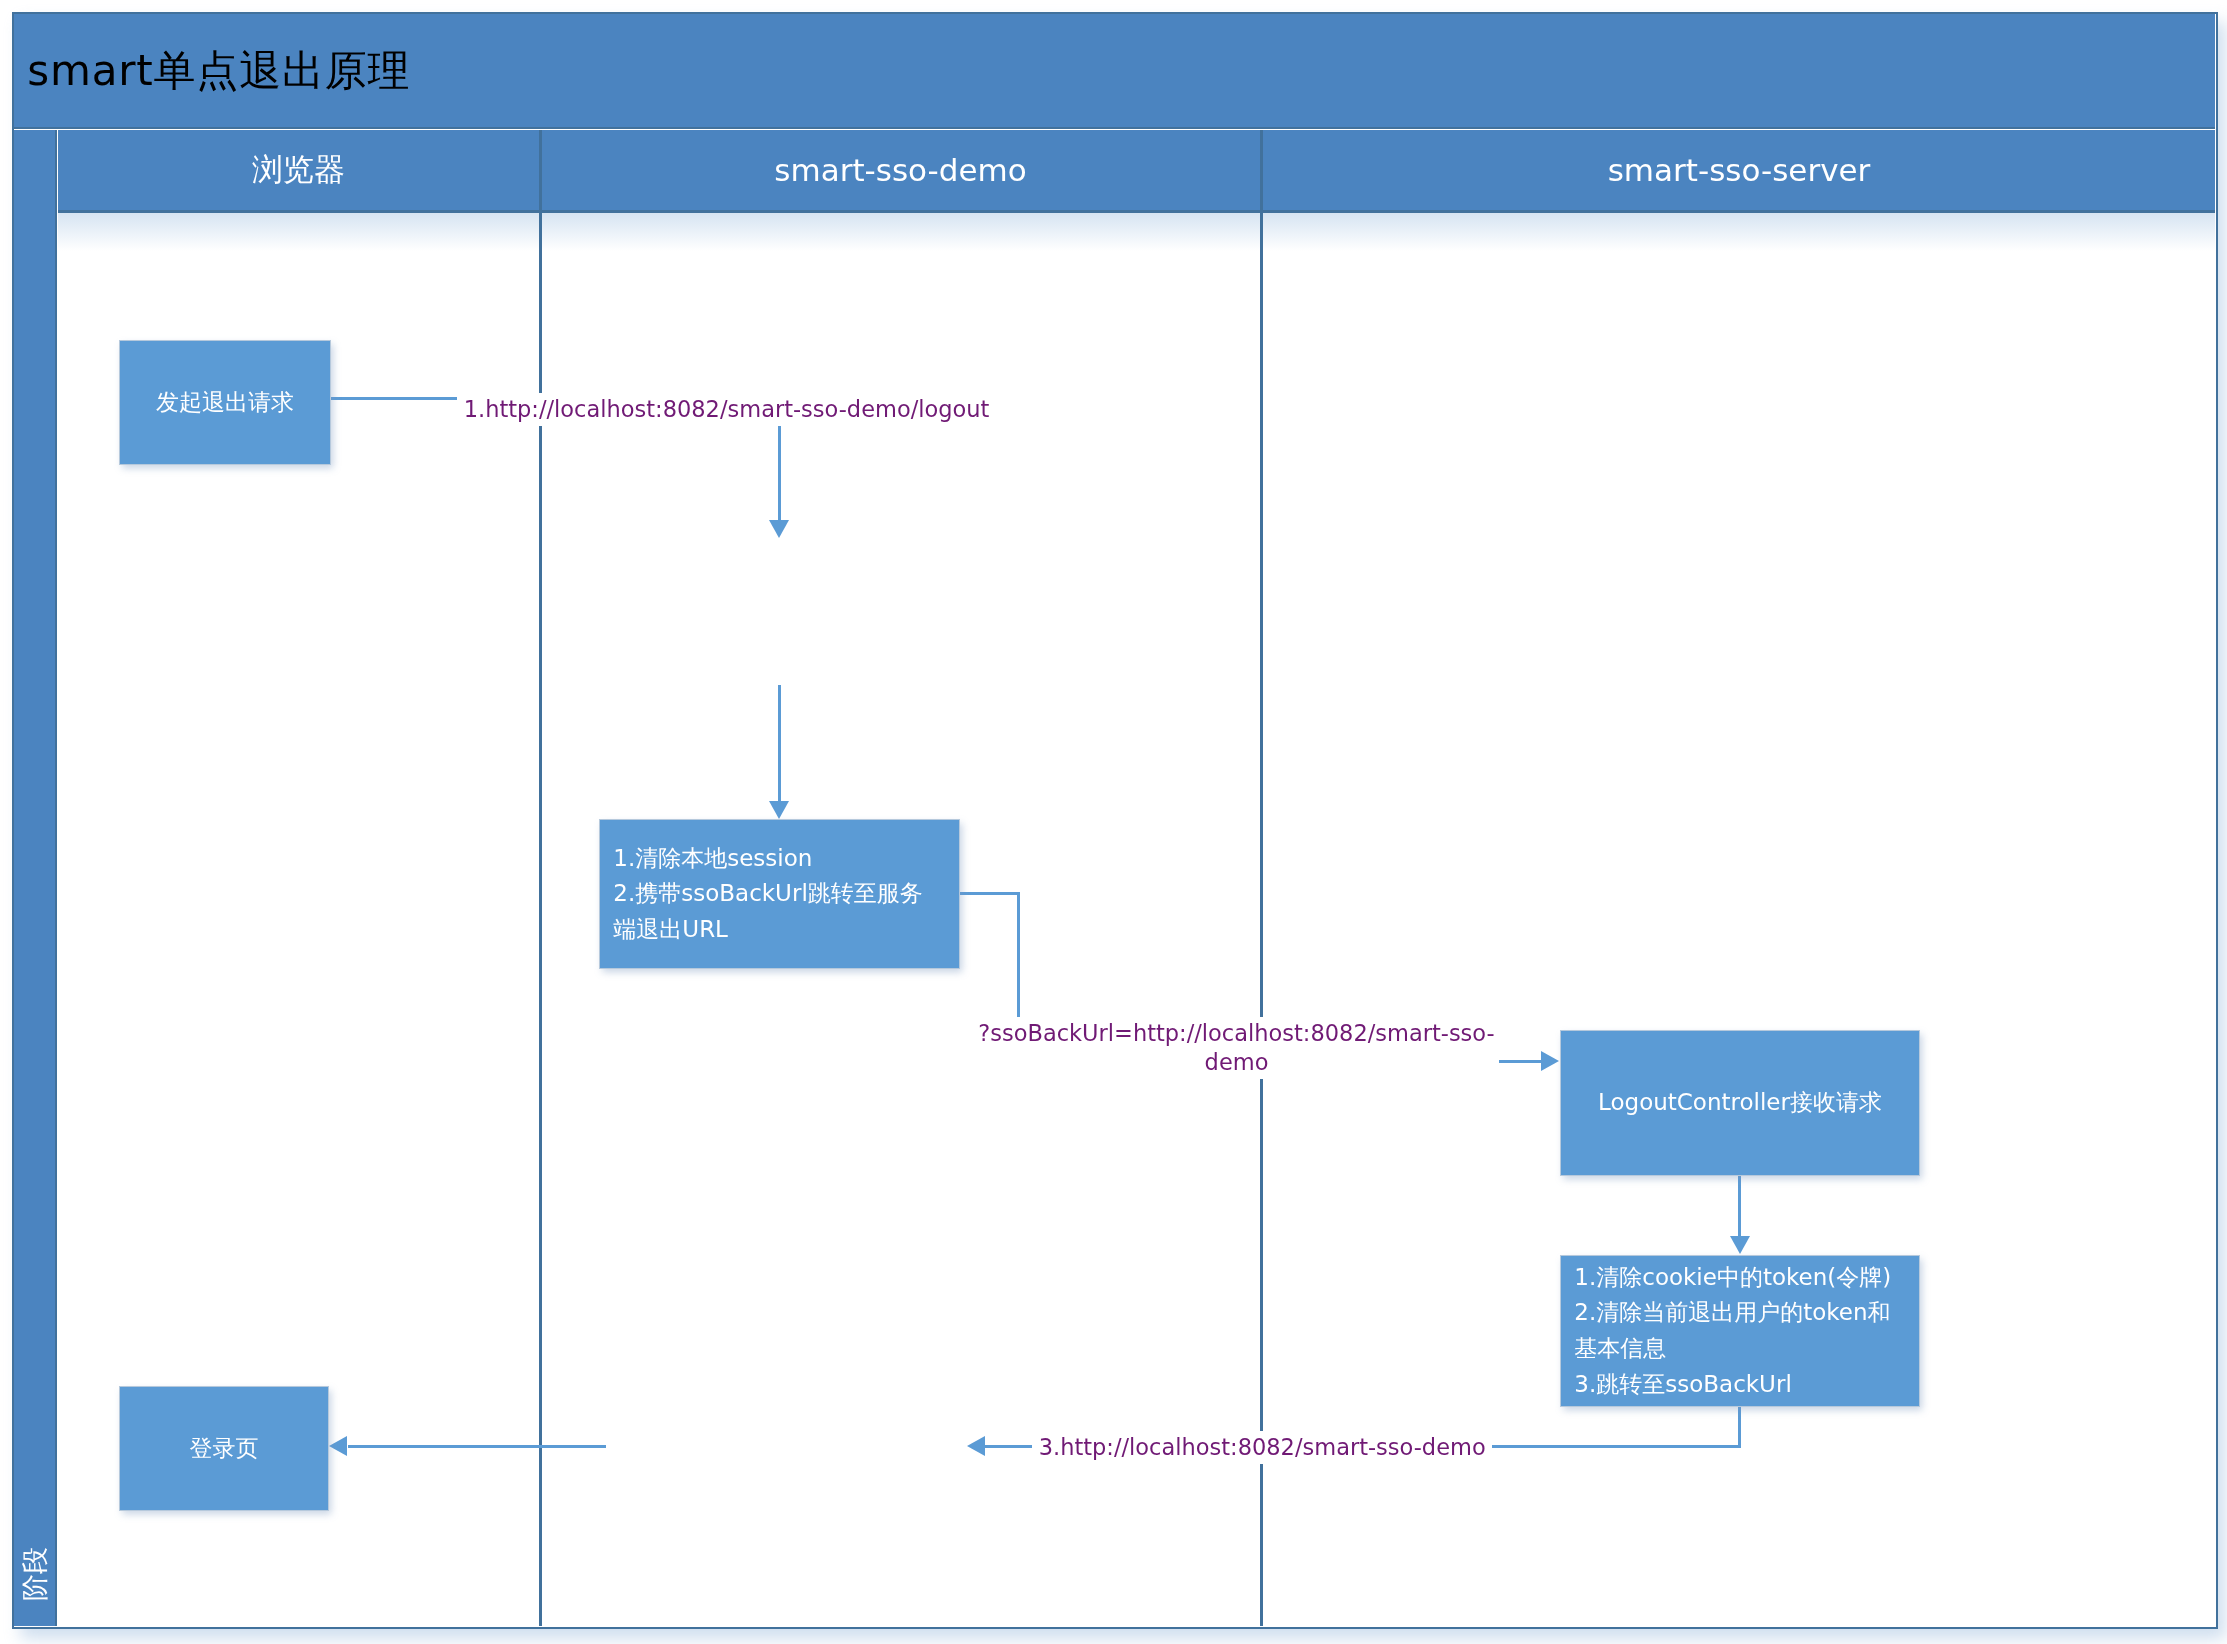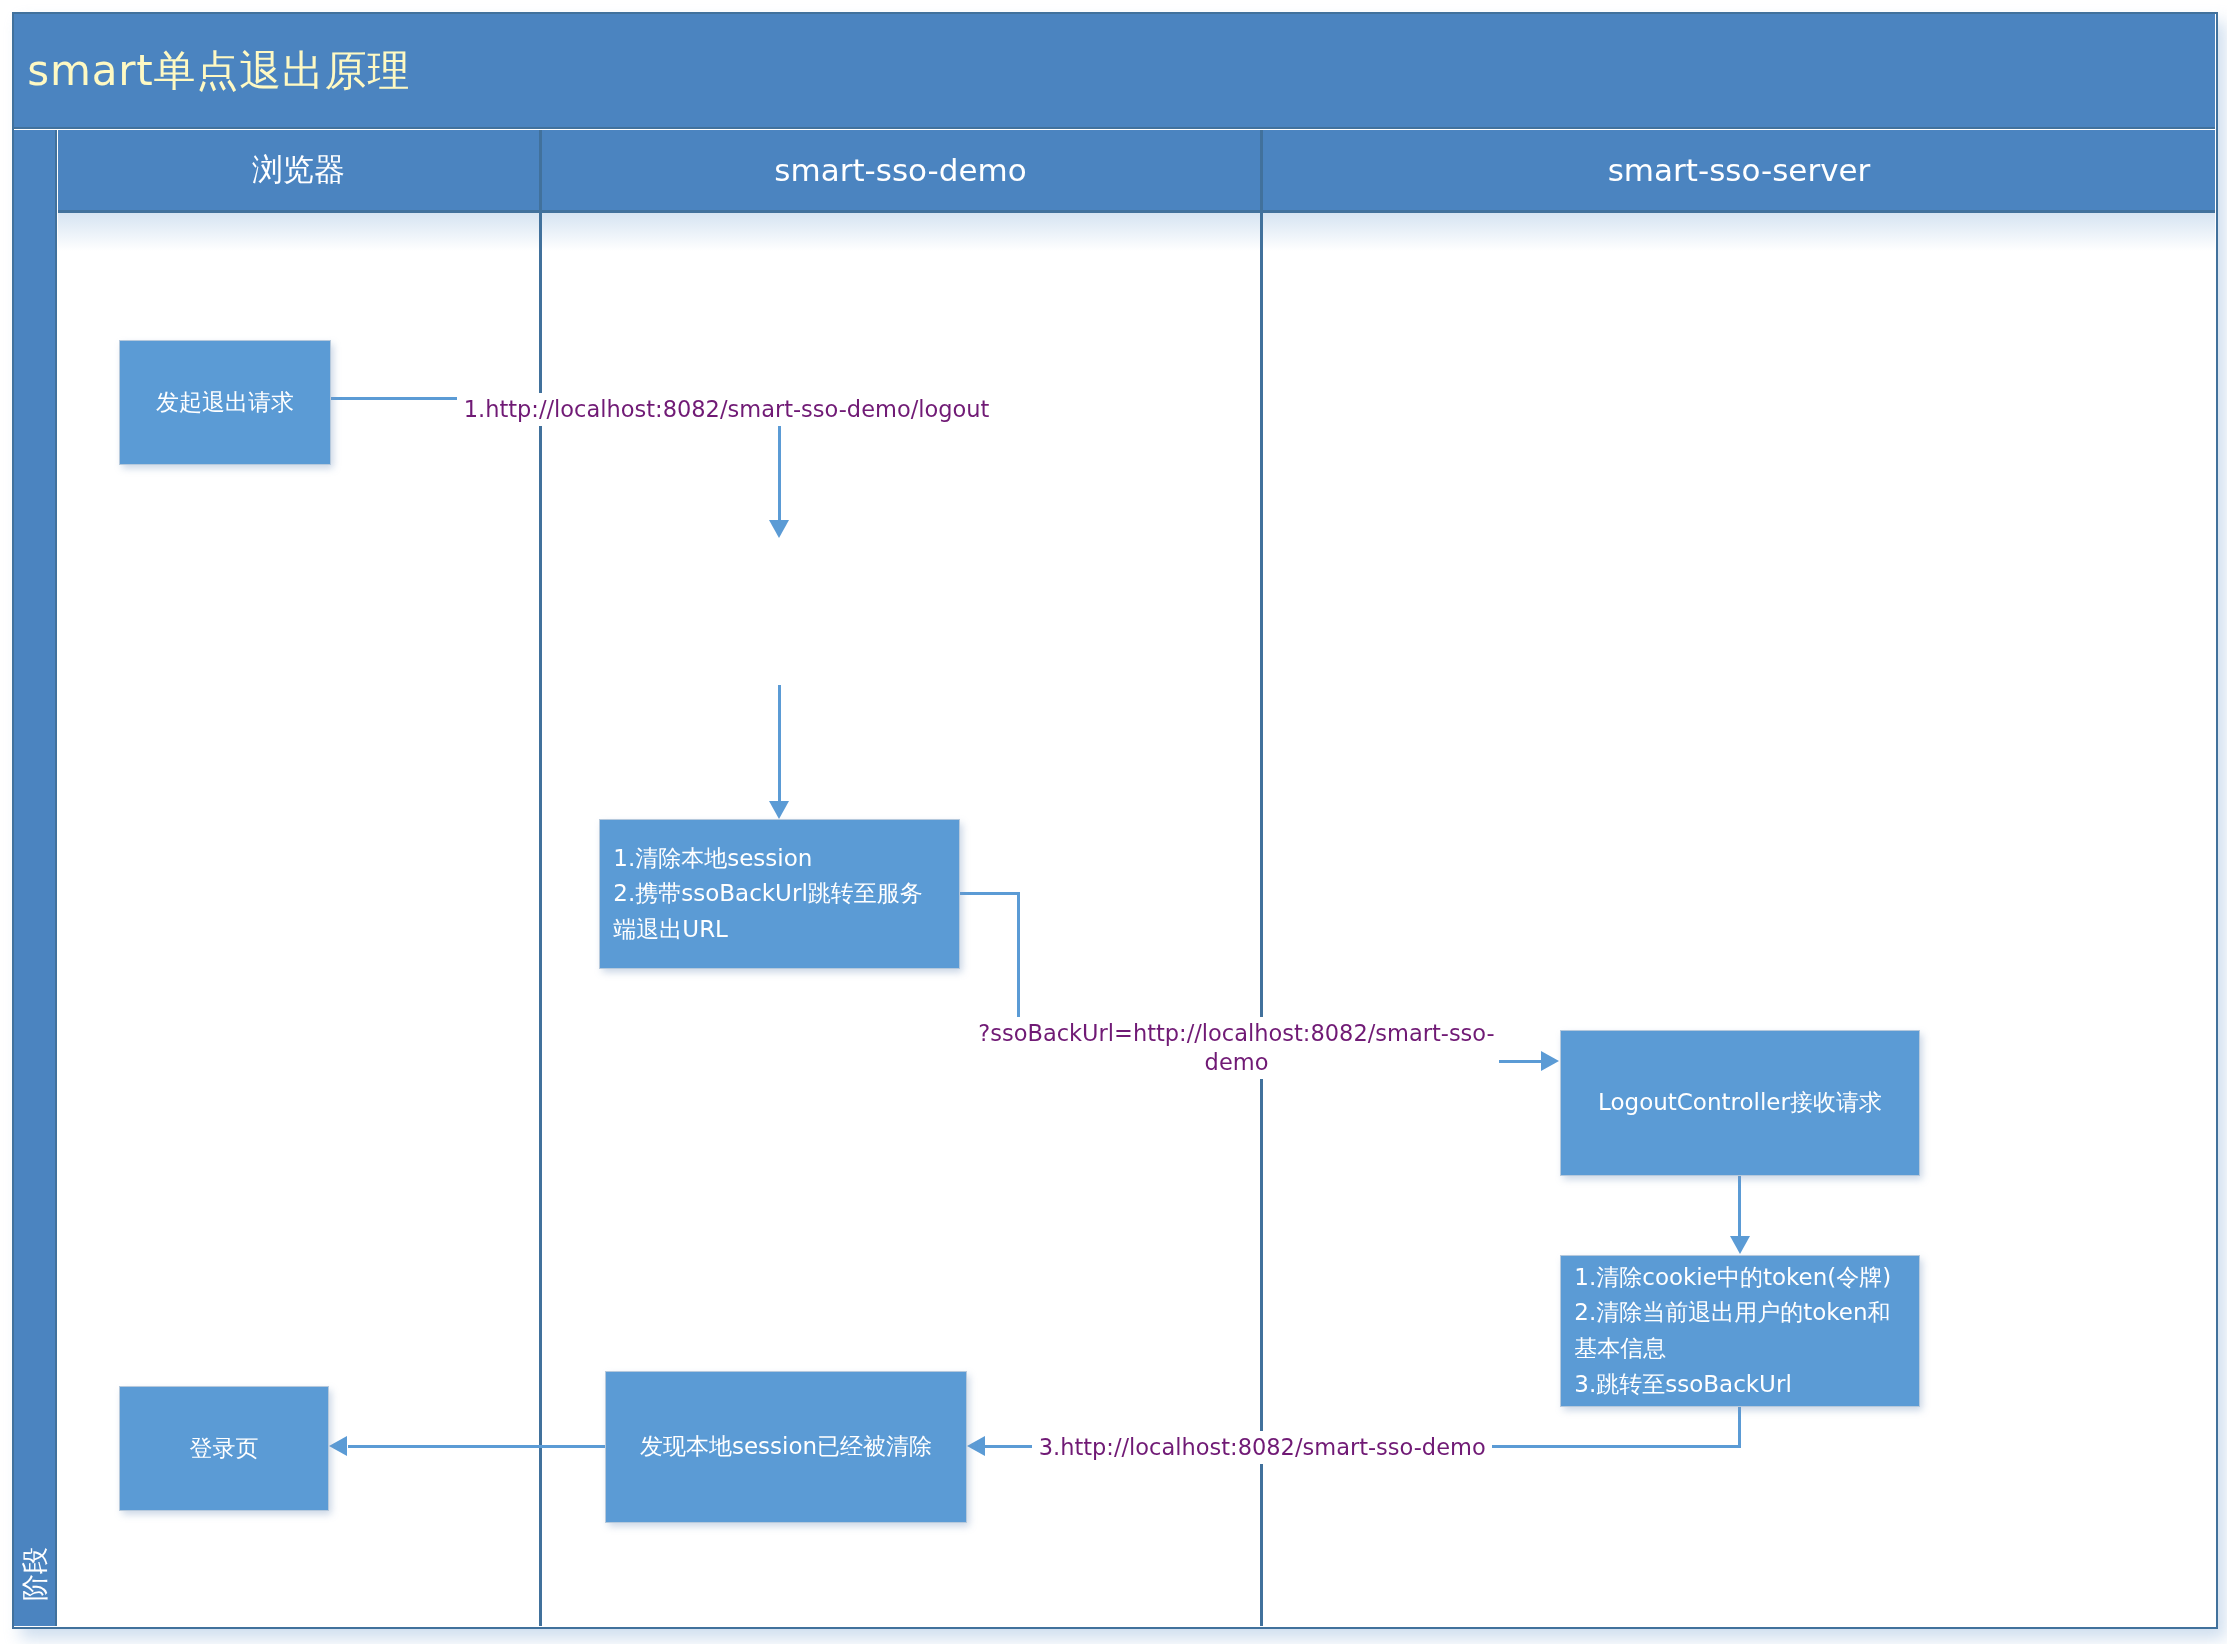--- a/index.html
+++ b/index.html
@@ -12,21 +12,21 @@
   .frame{
     position:absolute;left:11.7px;top:11.7px;width:2206px;height:1617px;
     border:2.5px solid #41719c;box-sizing:border-box;background:#ffffff;
     box-shadow:8.3px 10px 15px rgba(150,185,220,.45);
   }
   .title-band{
     position:absolute;left:14px;top:14px;width:2201px;height:113px;
     background:#4b84c0;border-bottom:2.5px solid #41719c;box-sizing:content-box;
     display:flex;align-items:center;
   }
-  .title-band .t{color:#fef9c3;font-size:42px;padding-left:13.3px;letter-spacing:0.8px;}
+  .title-band .t{color:#000000;font-size:42px;padding-left:13.3px;letter-spacing:0.8px;}
   .phase-strip{
     position:absolute;left:14px;top:130px;width:41px;height:1496px;
     background:#4b84c0;border-right:2.5px solid #41719c;box-sizing:content-box;
   }
   .phase-label-wrap{
     position:absolute;left:14px;top:1530px;width:41px;height:88px;
     display:flex;align-items:center;justify-content:center;
   }
   .phase-label-wrap span{
     transform:rotate(-90deg);white-space:nowrap;color:#ffffff;font-size:27px;
@@ -136,18 +136,17 @@
 
   <div class="node list" style="left:599px;top:819px;width:361px;height:150px;">1.清除本地session
 2.携带ssoBackUrl跳转至服务端退出URL</div>
 
   <div class="node center" style="left:1560px;top:992px;width:360px;height:146px;margin-top:38px;">LogoutController接收请求</div>
 
   <div class="node list" style="left:1560px;top:1255px;width:360px;height:152px;">1.清除cookie中的token(令牌)
 2.清除当前退出用户的token和基本信息
 3.跳转至ssoBackUrl</div>
 
-  <div class="node center" style="left:605px;top:1371px;width:362px;height:152px;">发现本地session已经被清除</div>
 
   <div class="node center" style="left:119px;top:1386px;width:210px;height:125px;">登录页</div>
 
 </div>
 
 
 </body></html>

